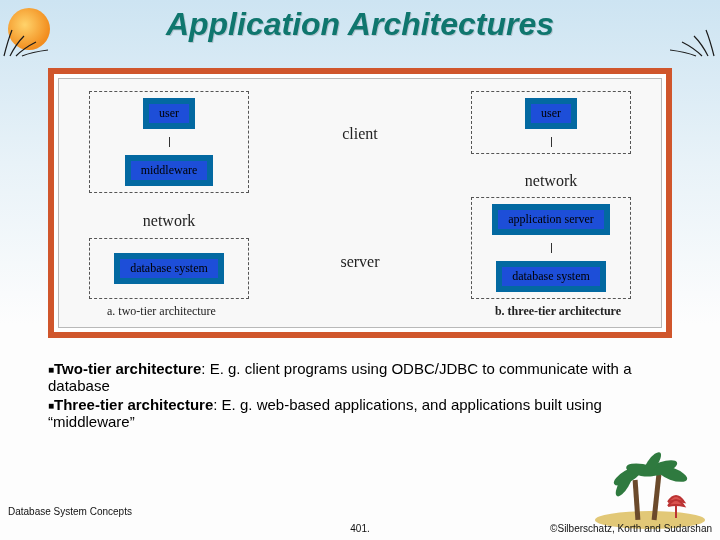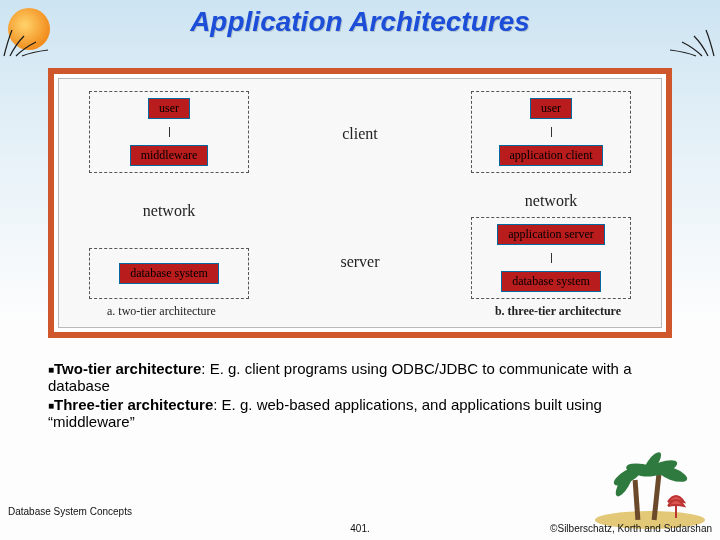--- a/index.html
+++ b/index.html
@@ -15,22 +15,22 @@
     background: radial-gradient(circle at 40% 40%, #ffd36b, #f28d1e 70%);
     border-radius: 50%;
   }
   .reed {
     position: absolute; stroke: #1b1b1b; fill: none; stroke-width: 1.2;
   }
   .reed.l { top: 28px; left: 2px; width: 50px; height: 30px; }
   .reed.r { top: 28px; right: 4px; width: 50px; height: 30px; }
   h1.title {
     text-align: center;
-    color: #1d4ed8;
-    font-size: 28px;
+    color: #0f766e;
+    font-size: 32px;
     font-weight: bold;
     font-style: italic;
     padding-top: 6px;
     text-shadow: 1px 1px 0 rgba(0,0,0,0.15);
   }
   .figure {
     position: absolute;
     top: 68px; left: 48px; right: 48px; height: 270px;
     background: #fff;
     border: 6px solid #d0562c;
@@ -41,21 +41,21 @@
     background: #f8f8f8;
   }
   .col {
     position: absolute; top: 12px; bottom: 28px; width: 160px;
     display: flex; flex-direction: column; align-items: center; justify-content: space-between;
   }
   .col.left { left: 30px; }
   .col.right { right: 30px; }
   .col.mid { left: 50%; transform: translateX(-50%); width: 80px; }
   .nodebox {
-    border: 1px solid #0369a1; background: #b91c1c;
+    border: 6px solid #0369a1; background: #1d4ed8;
     font-family: Georgia, 'Times New Roman', serif;
     font-size: 12px; padding: 2px 10px;
     white-space: nowrap;
   }
   .dashgroup {
     border: 1px dashed #555;
     width: 160px;
     padding: 6px 0;
     display: flex; flex-direction: column; align-items: center; gap: 8px;
     position: relative;
@@ -122,21 +122,20 @@
 
     <div class="col mid" style="justify-content:flex-start;gap:110px;padding-top:34px">
       <div class="midlabel">client</div>
       <div class="midlabel">server</div>
     </div>
 
     <div class="col right">
       <div class="dashgroup">
         <div class="nodebox">user</div>
         <div class="vline"></div>
-        <div class="nodebox">application client</div>
       </div>
       <div class="midlabel">network</div>
       <div class="vline net" style="margin-top:-32px;margin-bottom:-32px;position:relative;z-index:-1"></div>
       <div class="dashgroup">
         <div class="nodebox">application server</div>
         <div class="vline"></div>
         <div class="nodebox">database system</div>
       </div>
     </div>
 

